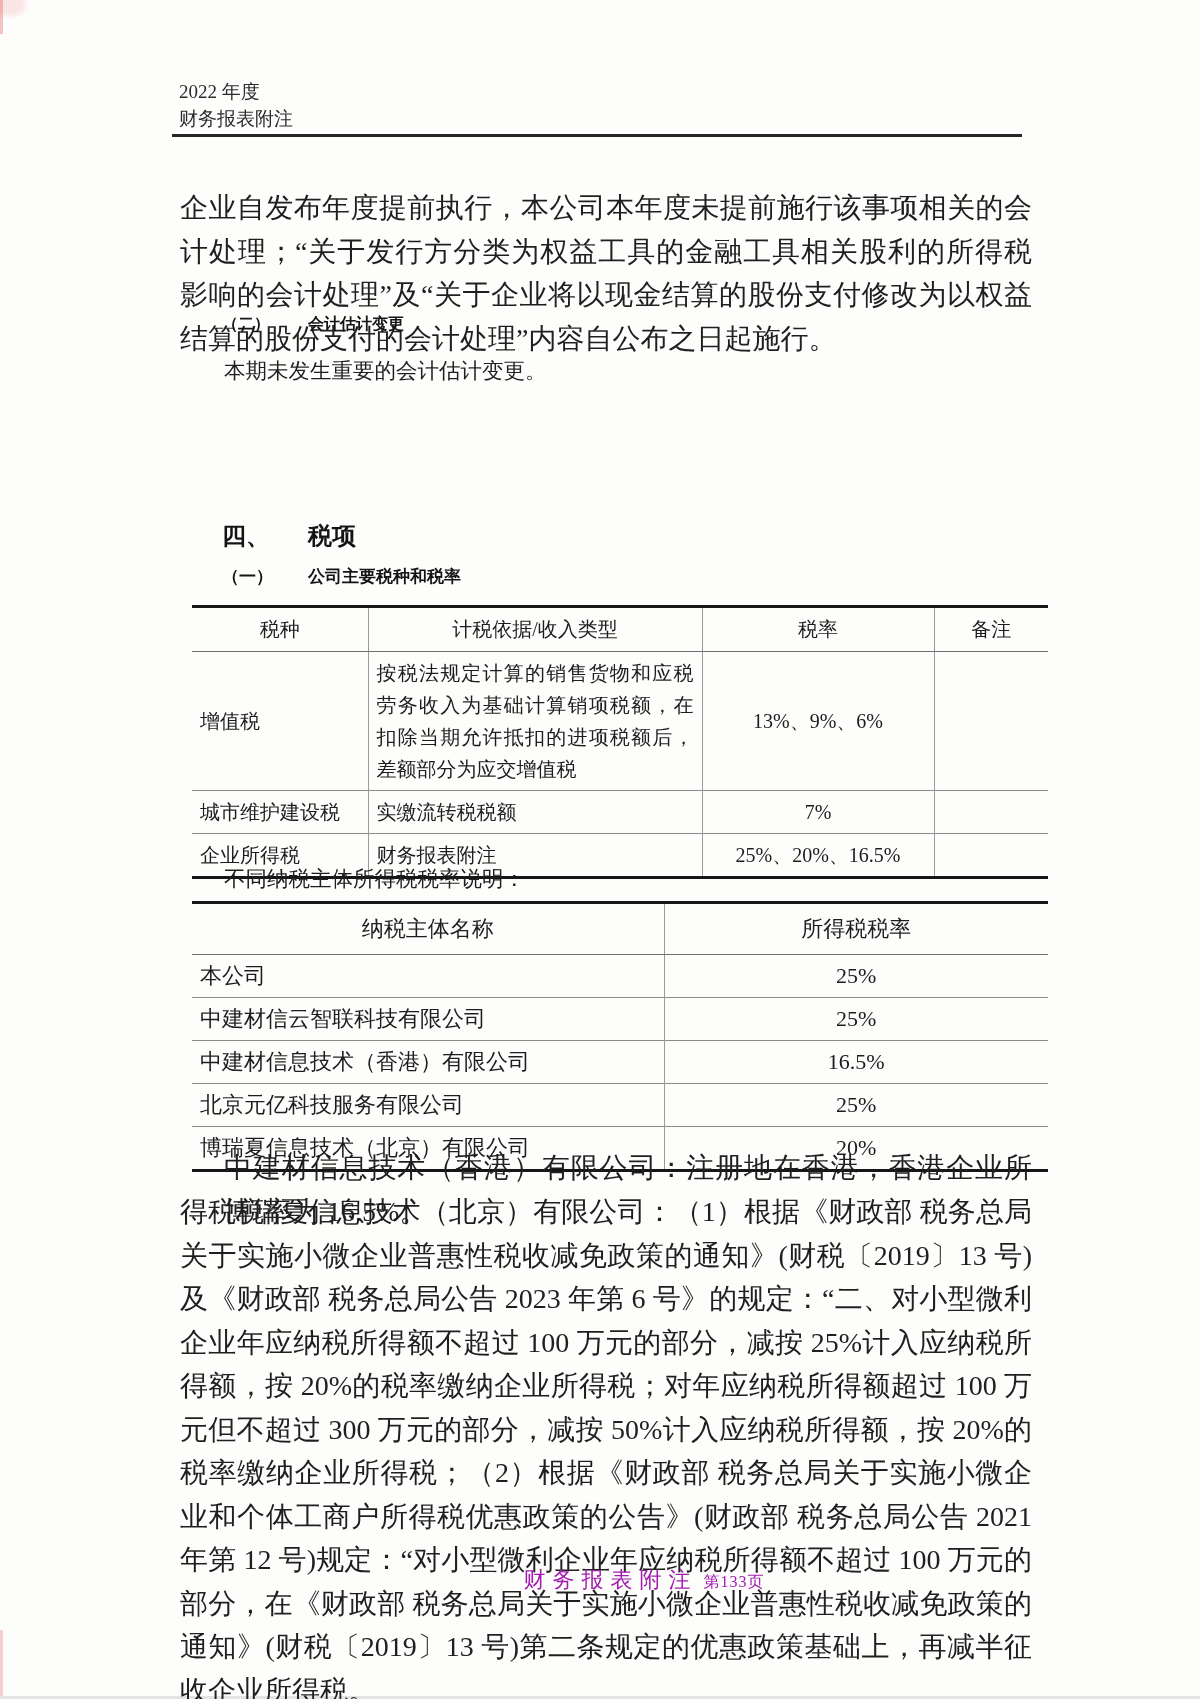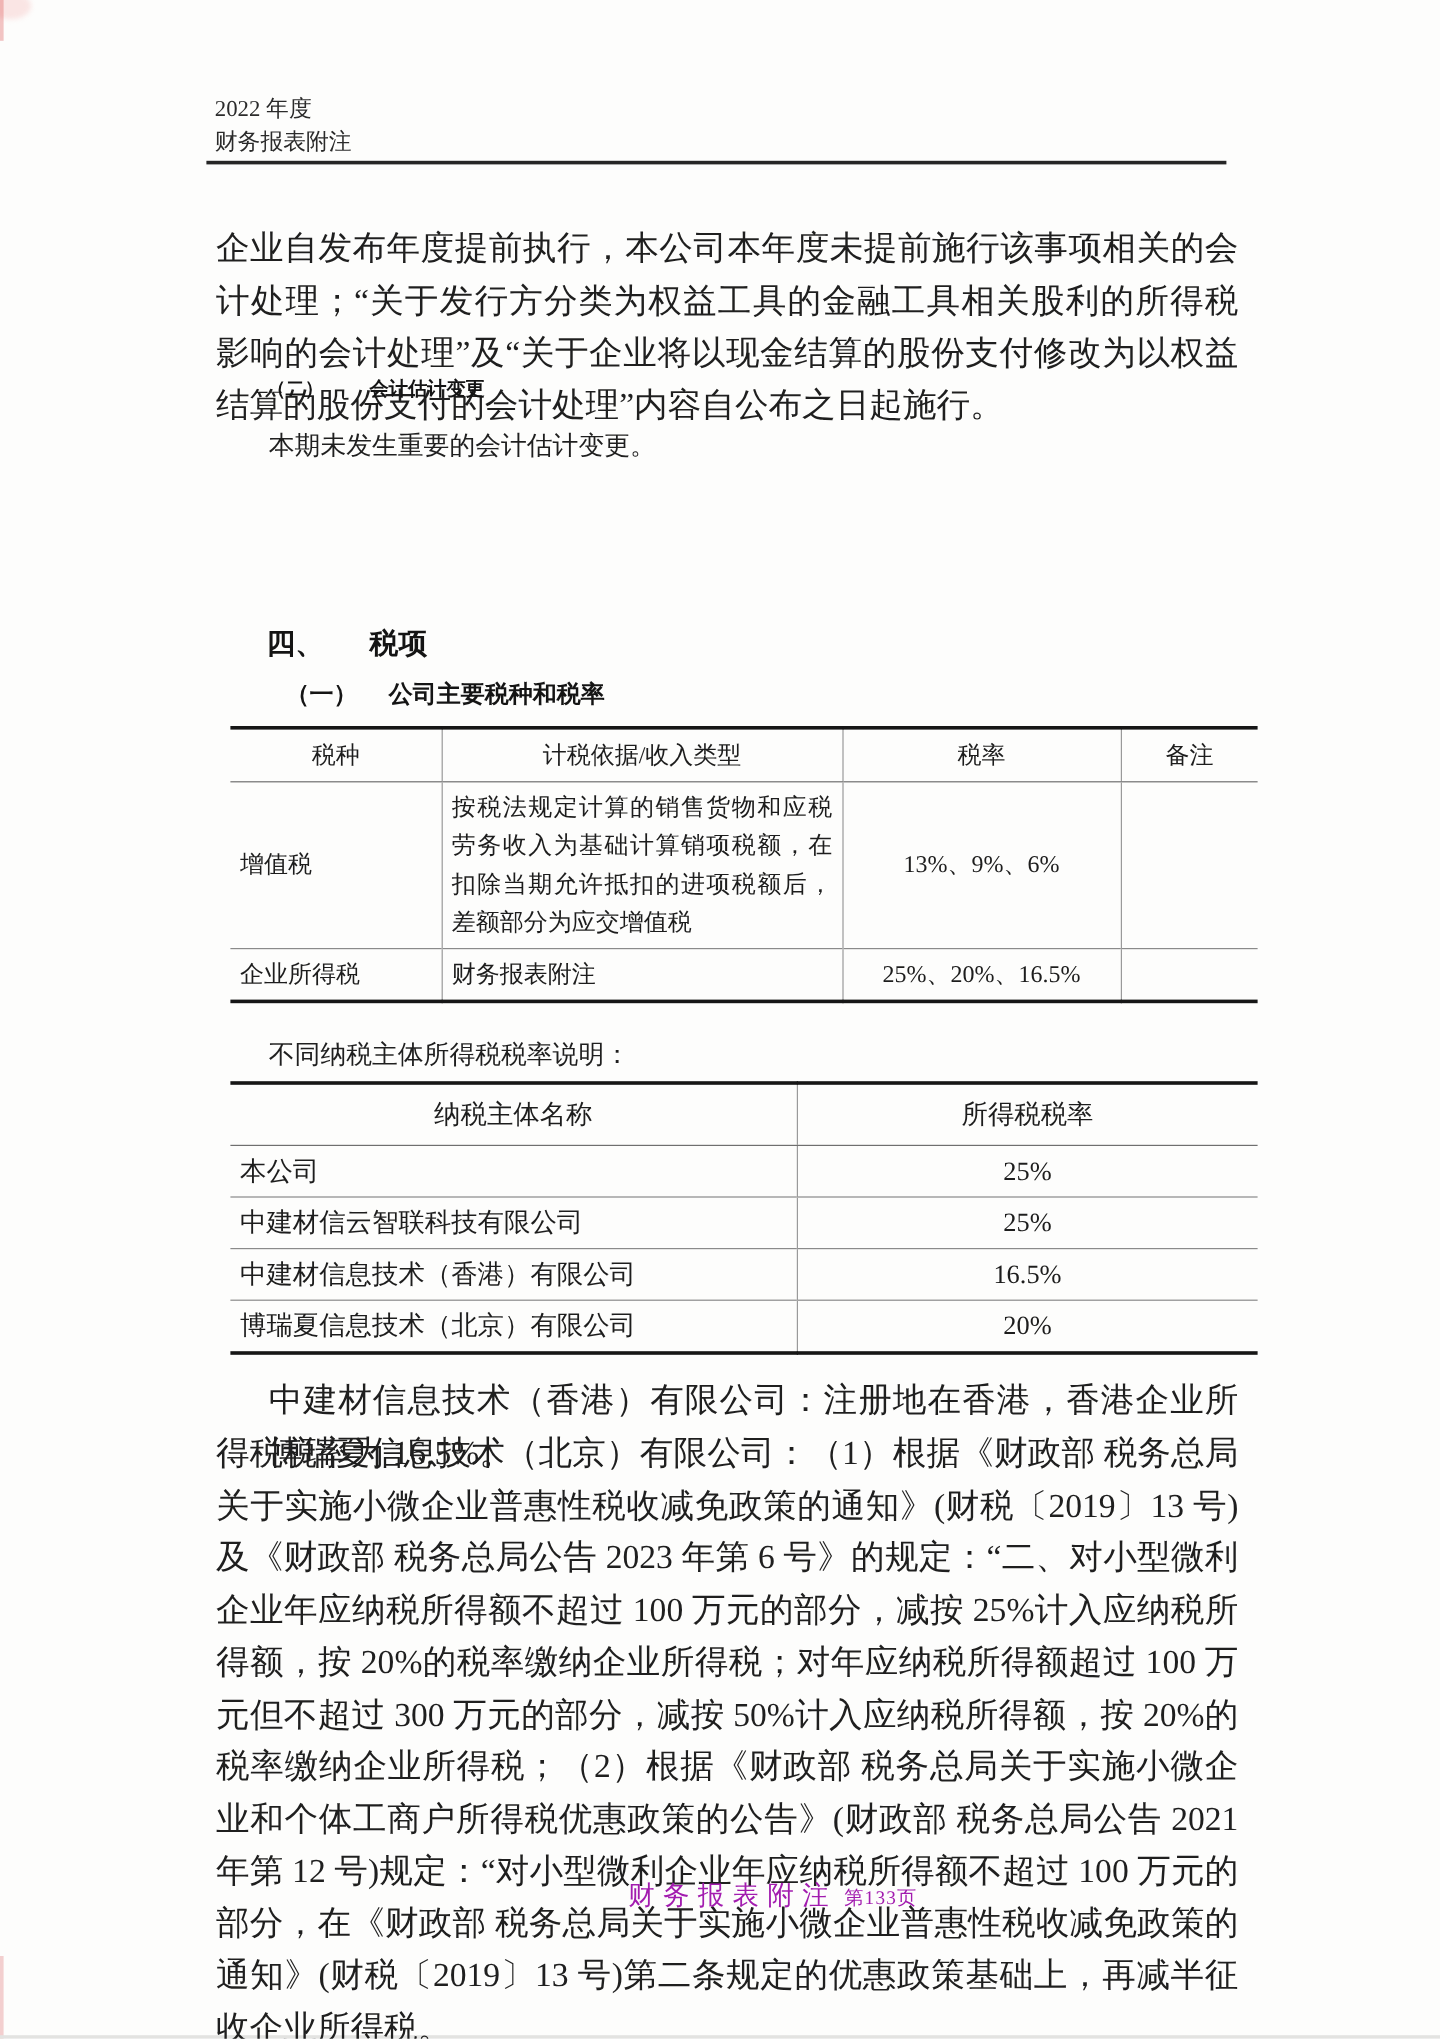--- a/index.html
+++ b/index.html
@@ -79,21 +79,21 @@
 
 <div class="abs sec-head" style="left:222px;top:314px;font-size:16px;">
   <span class="num">（二）</span><span>会计估计变更</span>
 </div>
 <div class="abs lead" style="top:356px;">本期未发生重要的会计估计变更。</div>
 
 <div class="abs sec-head" style="left:222px;top:520px;font-size:24px;">
   <span class="num">四、</span><span>税项</span>
 </div>
 
-<div class="abs sec-head" style="left:238px;top:565px;font-size:20px;">
+<div class="abs sec-head" style="left:222px;top:565px;font-size:17px;">
   <span class="num">（一）</span><span>公司主要税种和税率</span>
 </div>
 
 <table class="abs doc-table" style="top:605px;">
   <colgroup>
     <col style="width:176px">
       <col style="width:334px">
       <col style="width:232px">
       <col style="width:114px">
   </colgroup>
@@ -103,20 +103,26 @@
       <th class="vline">计税依据/收入类型</th>
       <th class="vline">税率</th>
       <th class="vline">备注</th>
     </tr>
   </thead>
   <tbody>
     <tr>
       <td class="cell-left">增值税</td>
       <td class="vline basis-cell">按税法规定计算的销售货物和应税劳务收入为基础计算销项税额，在扣除当期允许抵扣的进项税额后，差额部分为应交增值税</td>
       <td class="vline cell-center">13%、9%、6%</td>
+      <td class="vline"></td>
+    </tr>
+    <tr>
+      <td class="cell-left">城市维护建设税</td>
+      <td class="vline basis-cell">实缴流转税税额</td>
+      <td class="vline cell-center">7%</td>
       <td class="vline"></td>
     </tr>
     <tr>
       <td class="cell-left">企业所得税</td>
       <td class="vline basis-cell">财务报表附注</td>
       <td class="vline cell-center">25%、20%、16.5%</td>
       <td class="vline"></td>
     </tr>
   </tbody>
 </table>
@@ -141,20 +147,24 @@
     </tr>
     <tr>
       <td class="cell-left">中建材信云智联科技有限公司</td>
       <td class="vline cell-center">25%</td>
     </tr>
     <tr>
       <td class="cell-left">中建材信息技术（香港）有限公司</td>
       <td class="vline cell-center">16.5%</td>
     </tr>
     <tr>
+      <td class="cell-left">北京元亿科技服务有限公司</td>
+      <td class="vline cell-center">25%</td>
+    </tr>
+    <tr>
       <td class="cell-left">博瑞夏信息技术（北京）有限公司</td>
       <td class="vline cell-center">20%</td>
     </tr>
   </tbody>
 </table>
 
 <div class="abs para indent2" style="top:1146px;">中建材信息技术（香港）有限公司：注册地在香港，香港企业所得税税率为 16.5%。</div>
 
 <div class="abs para indent2" style="top:1190px;">博瑞夏信息技术（北京）有限公司：（1）根据《财政部 税务总局关于实施小微企业普惠性税收减免政策的通知》(财税〔2019〕13 号)及《财政部 税务总局公告 2023 年第 6 号》的规定：“二、对小型微利企业年应纳税所得额不超过 100 万元的部分，减按 25%计入应纳税所得额，按 20%的税率缴纳企业所得税；对年应纳税所得额超过 100 万元但不超过 300 万元的部分，减按 50%计入应纳税所得额，按 20%的税率缴纳企业所得税；（2）根据《财政部 税务总局关于实施小微企业和个体工商户所得税优惠政策的公告》(财政部 税务总局公告 2021 年第 12 号)规定：“对小型微利企业年应纳税所得额不超过 100 万元的部分，在《财政部 税务总局关于实施小微企业普惠性税收减免政策的通知》(财税〔2019〕13 号)第二条规定的优惠政策基础上，再减半征收企业所得税。</div>
 

